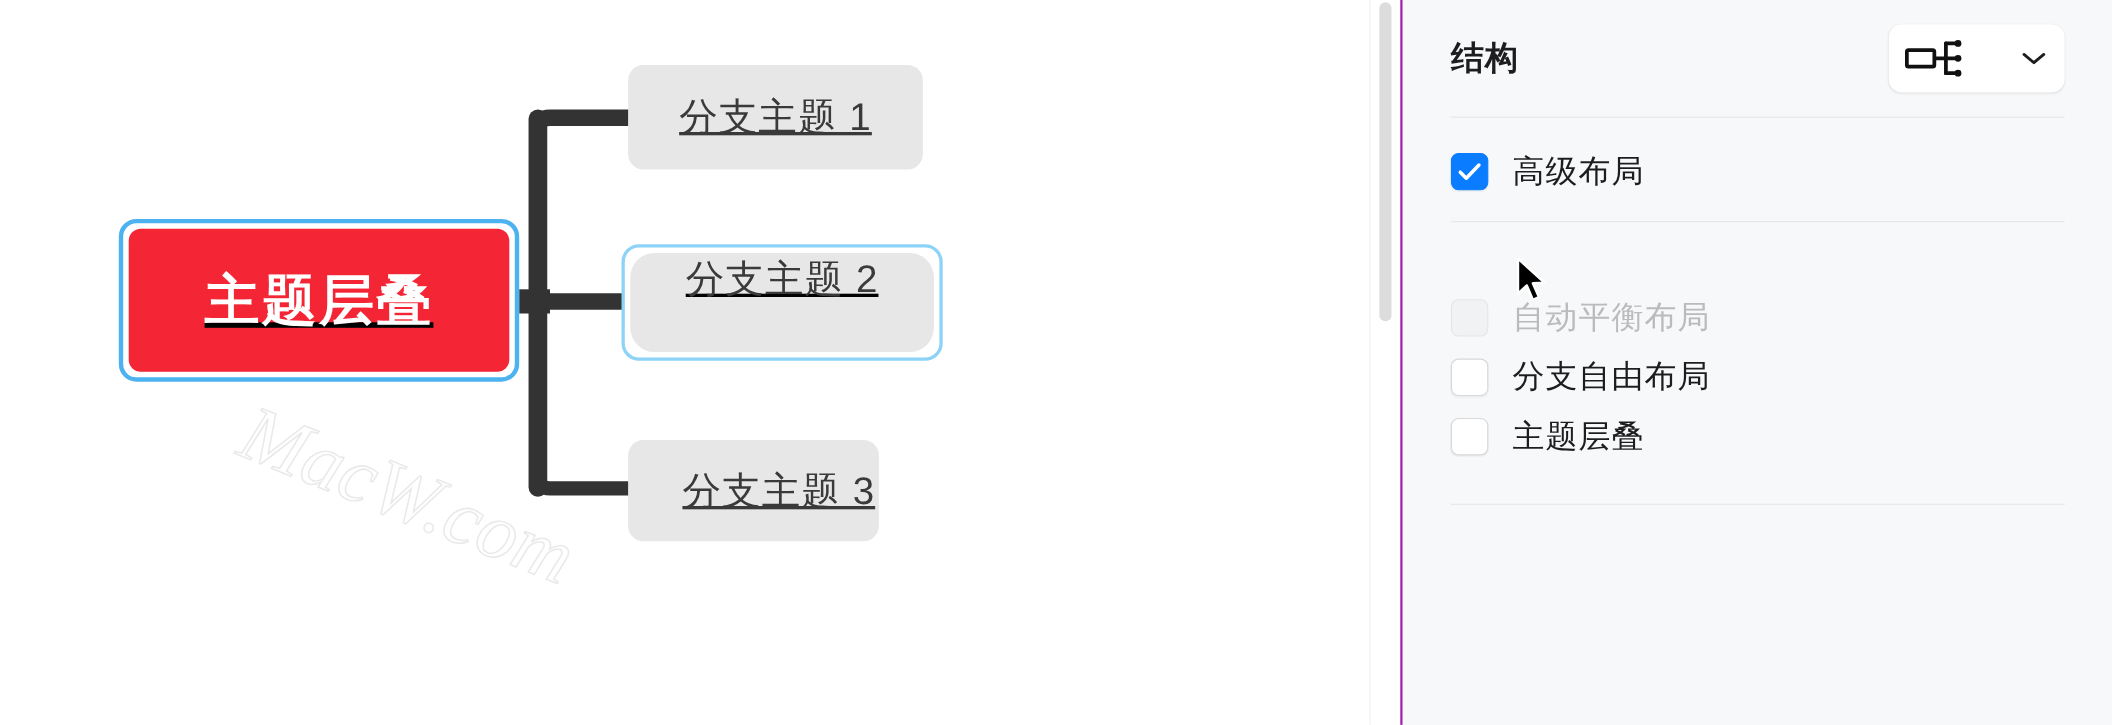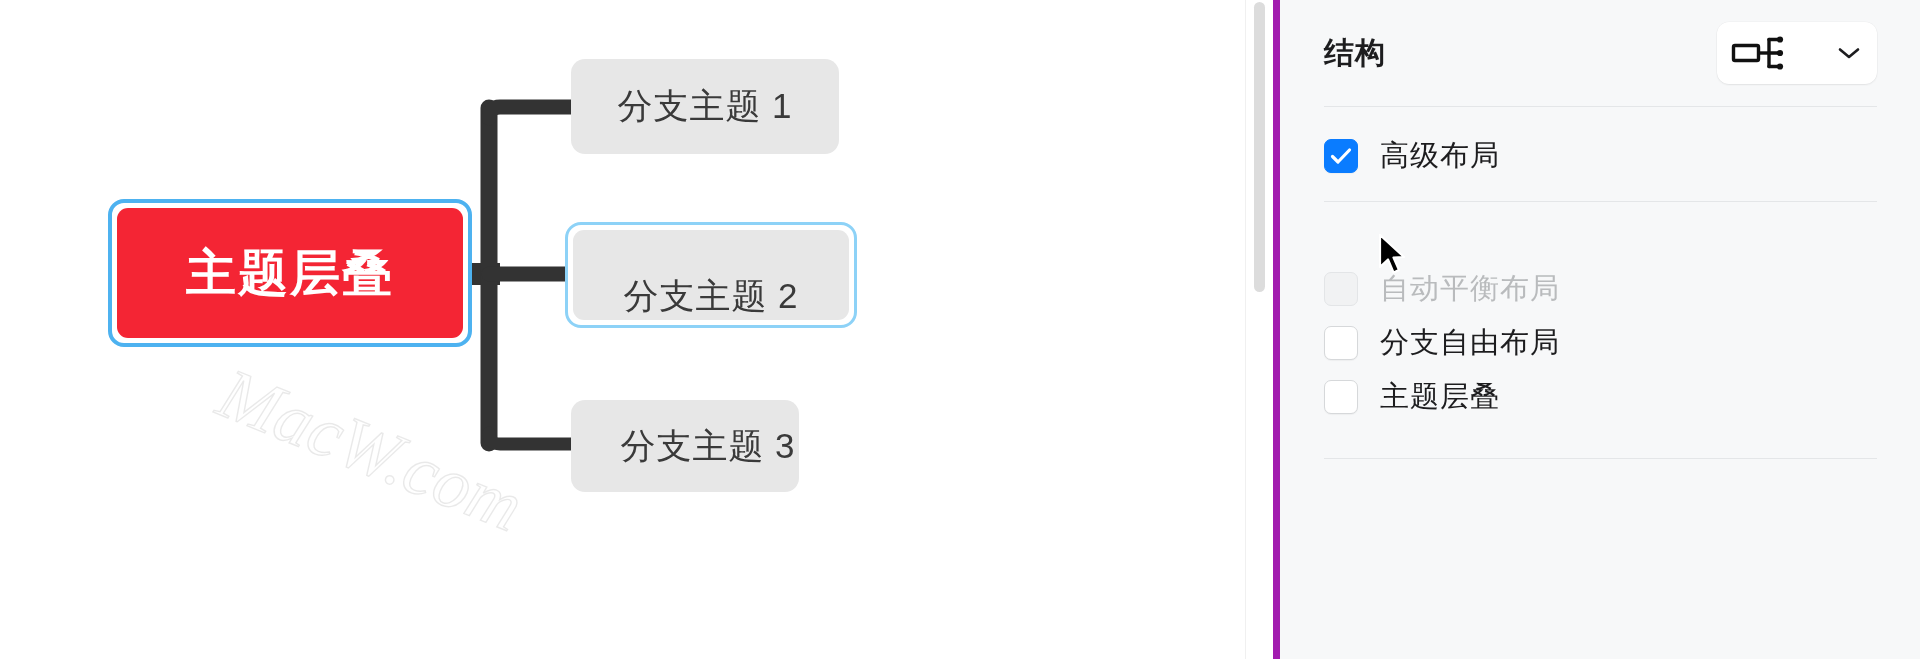--- a/index.html
+++ b/index.html
@@ -32,20 +32,21 @@
   }
 
   .node {
     position: absolute;
     box-sizing: border-box;
     display: flex;
     align-items: center;
     justify-content: center;
     border-radius: 14px;
     white-space: nowrap;
+    text-decoration: underline;
   }
 
   
   #central-topic {
     left: 108px;
     top: 199px;
     width: 364px;
     height: 148px;
     border-radius: 16px;
     border: 4px solid #4db2f0;
@@ -89,23 +90,23 @@
     border: 3px solid #8dd2f7;
     border-radius: 16px;
     background: #ffffff;
     padding: 5px;
     box-sizing: border-box;
   }
   #branch-2 .fill {
     width: 100%;
     height: 100%;
     background: #e7e7e7;
-    border-radius: 11px;
-    display: flex;
-    align-items: flex-end;
+    border-radius: 22px;
+    display: flex;
+    align-items: flex-start;
     justify-content: center;
     color: #3a3a3a;
     font-size: 35px;
     letter-spacing: 1px;
   }
 
   
   #connectors {
     position: absolute;
     left: 0;
@@ -154,21 +155,21 @@
   }
 
   
   #panel {
     position: relative;
     width: 648px;
     height: 659px;
     background: #f7f8f9;
     flex: 0 0 auto;
     box-sizing: border-box;
-    border-left: 7px solid #a21caf;
+    border-left: 2px solid #a21caf;
     overflow: hidden;
   }
 
   .panel-row {
     display: flex;
     align-items: center;
     padding: 0 44px;
   }
 
   

